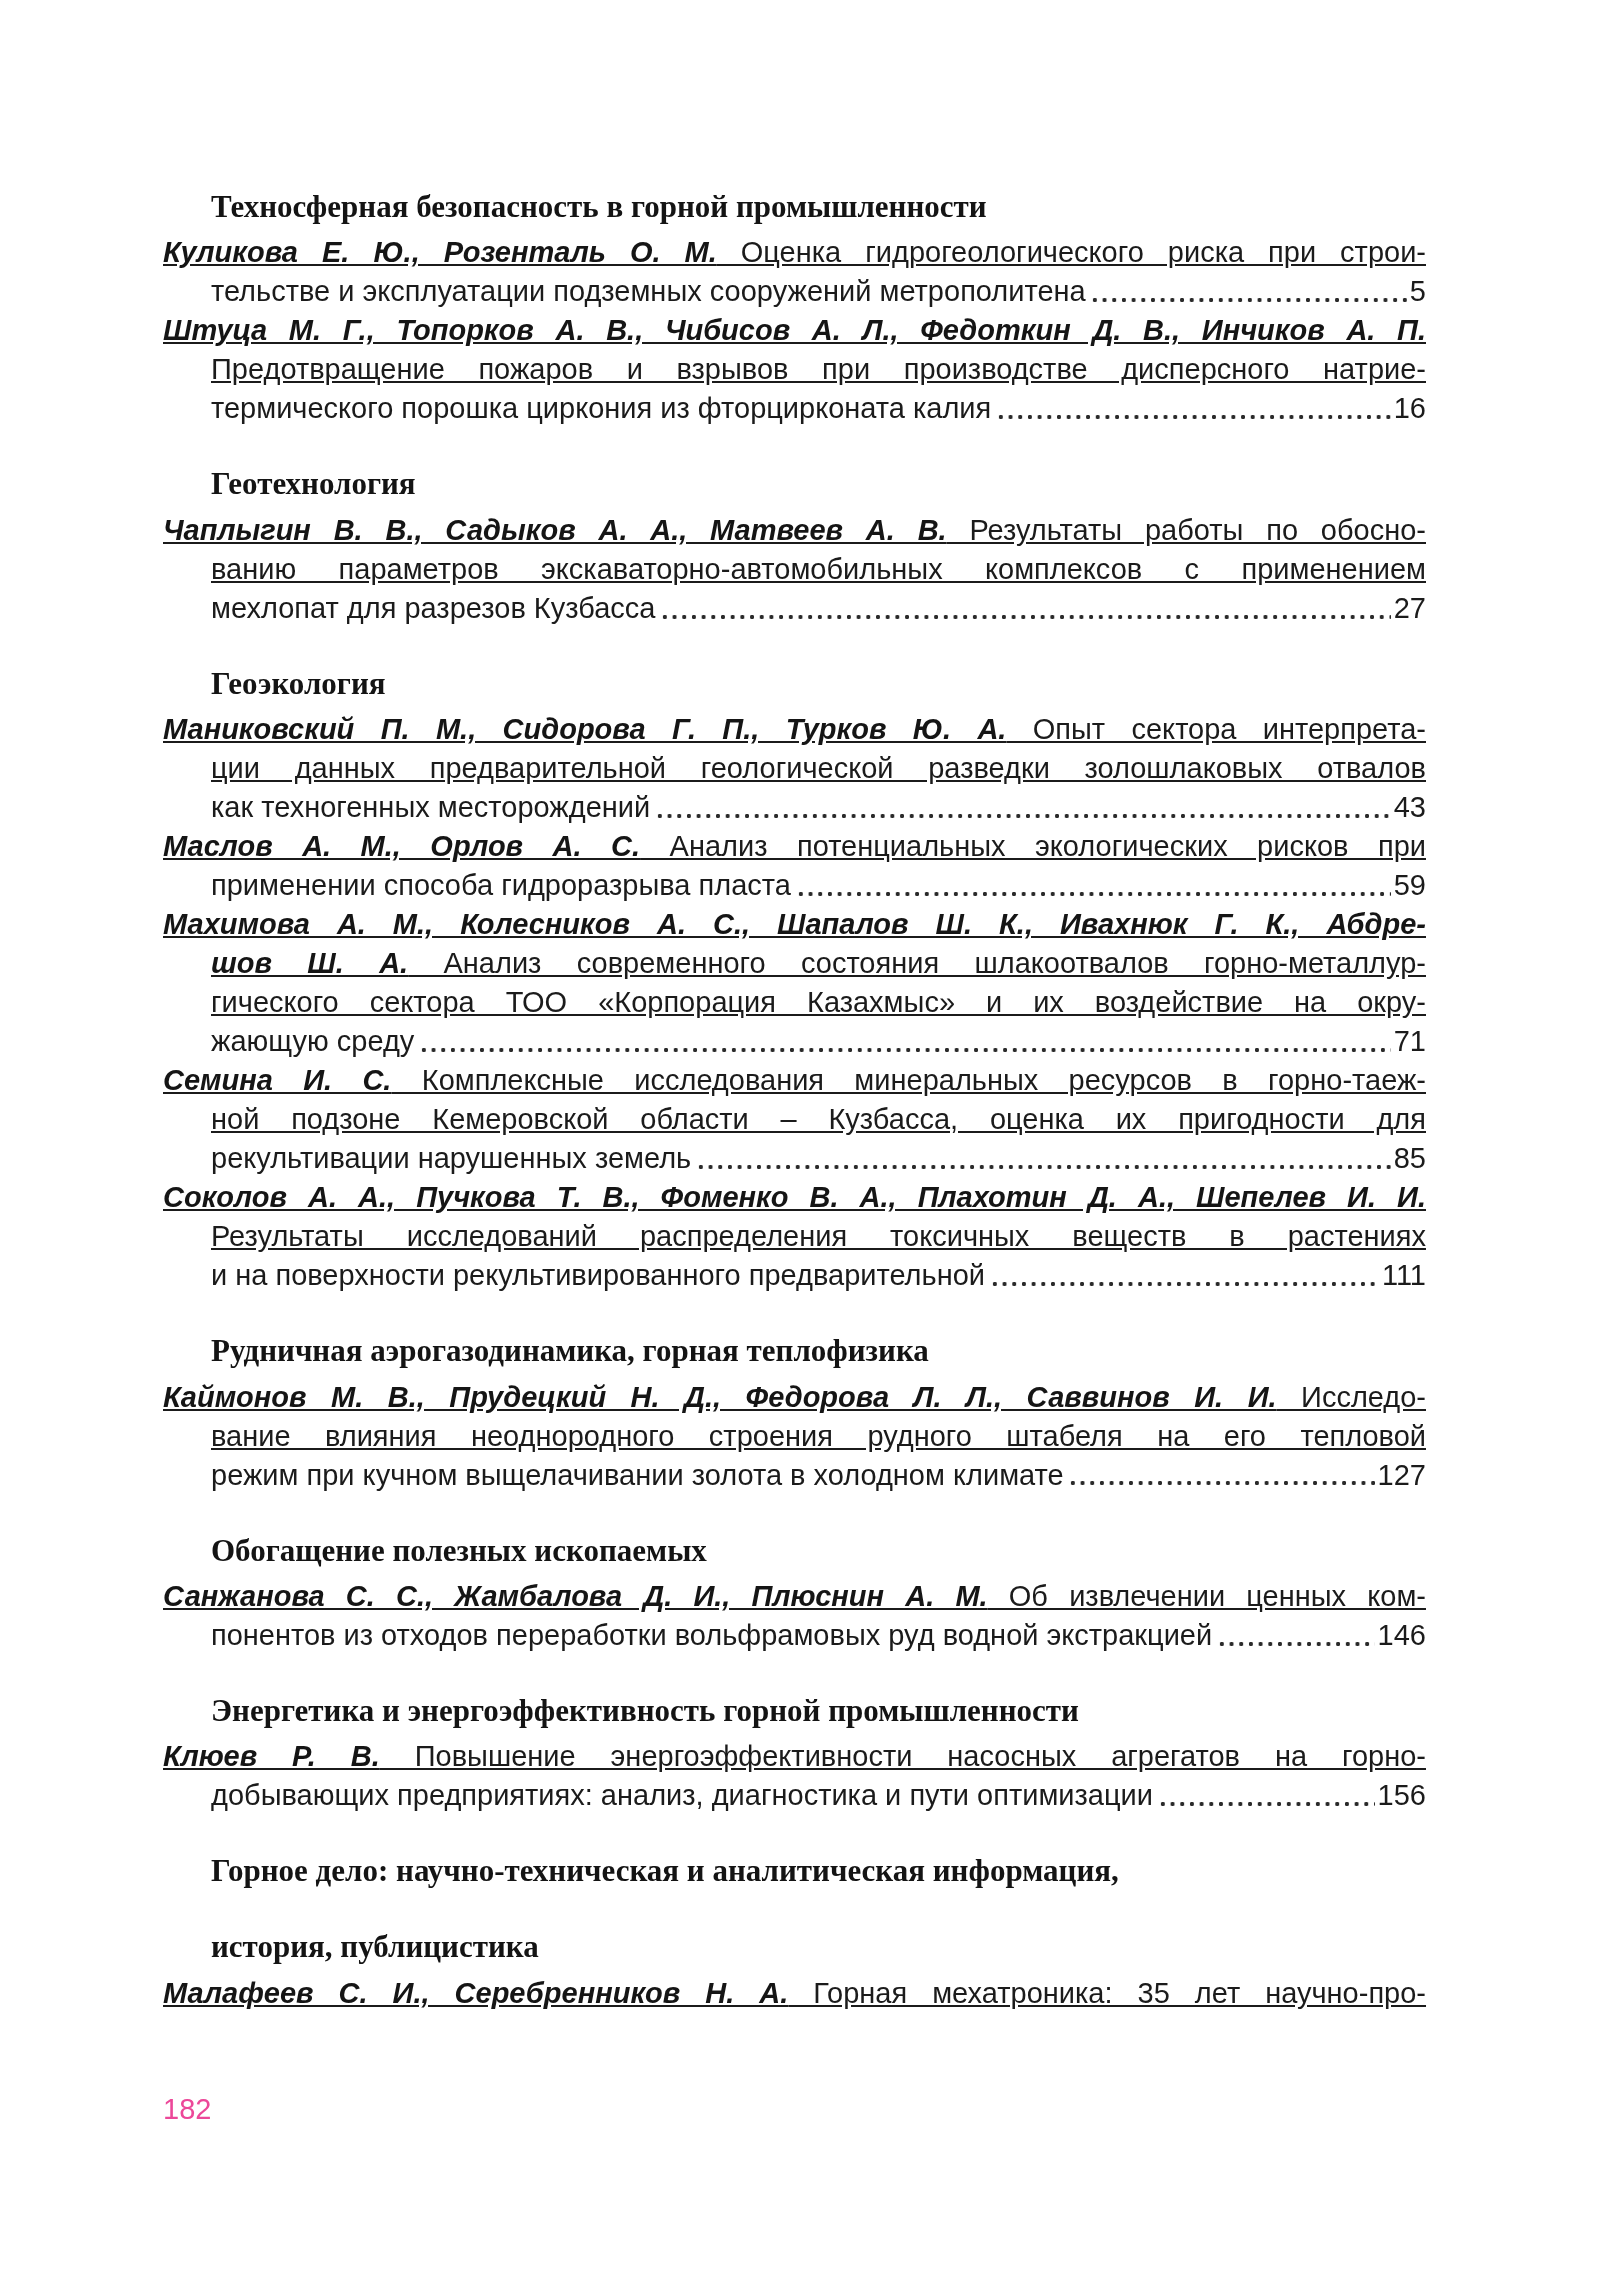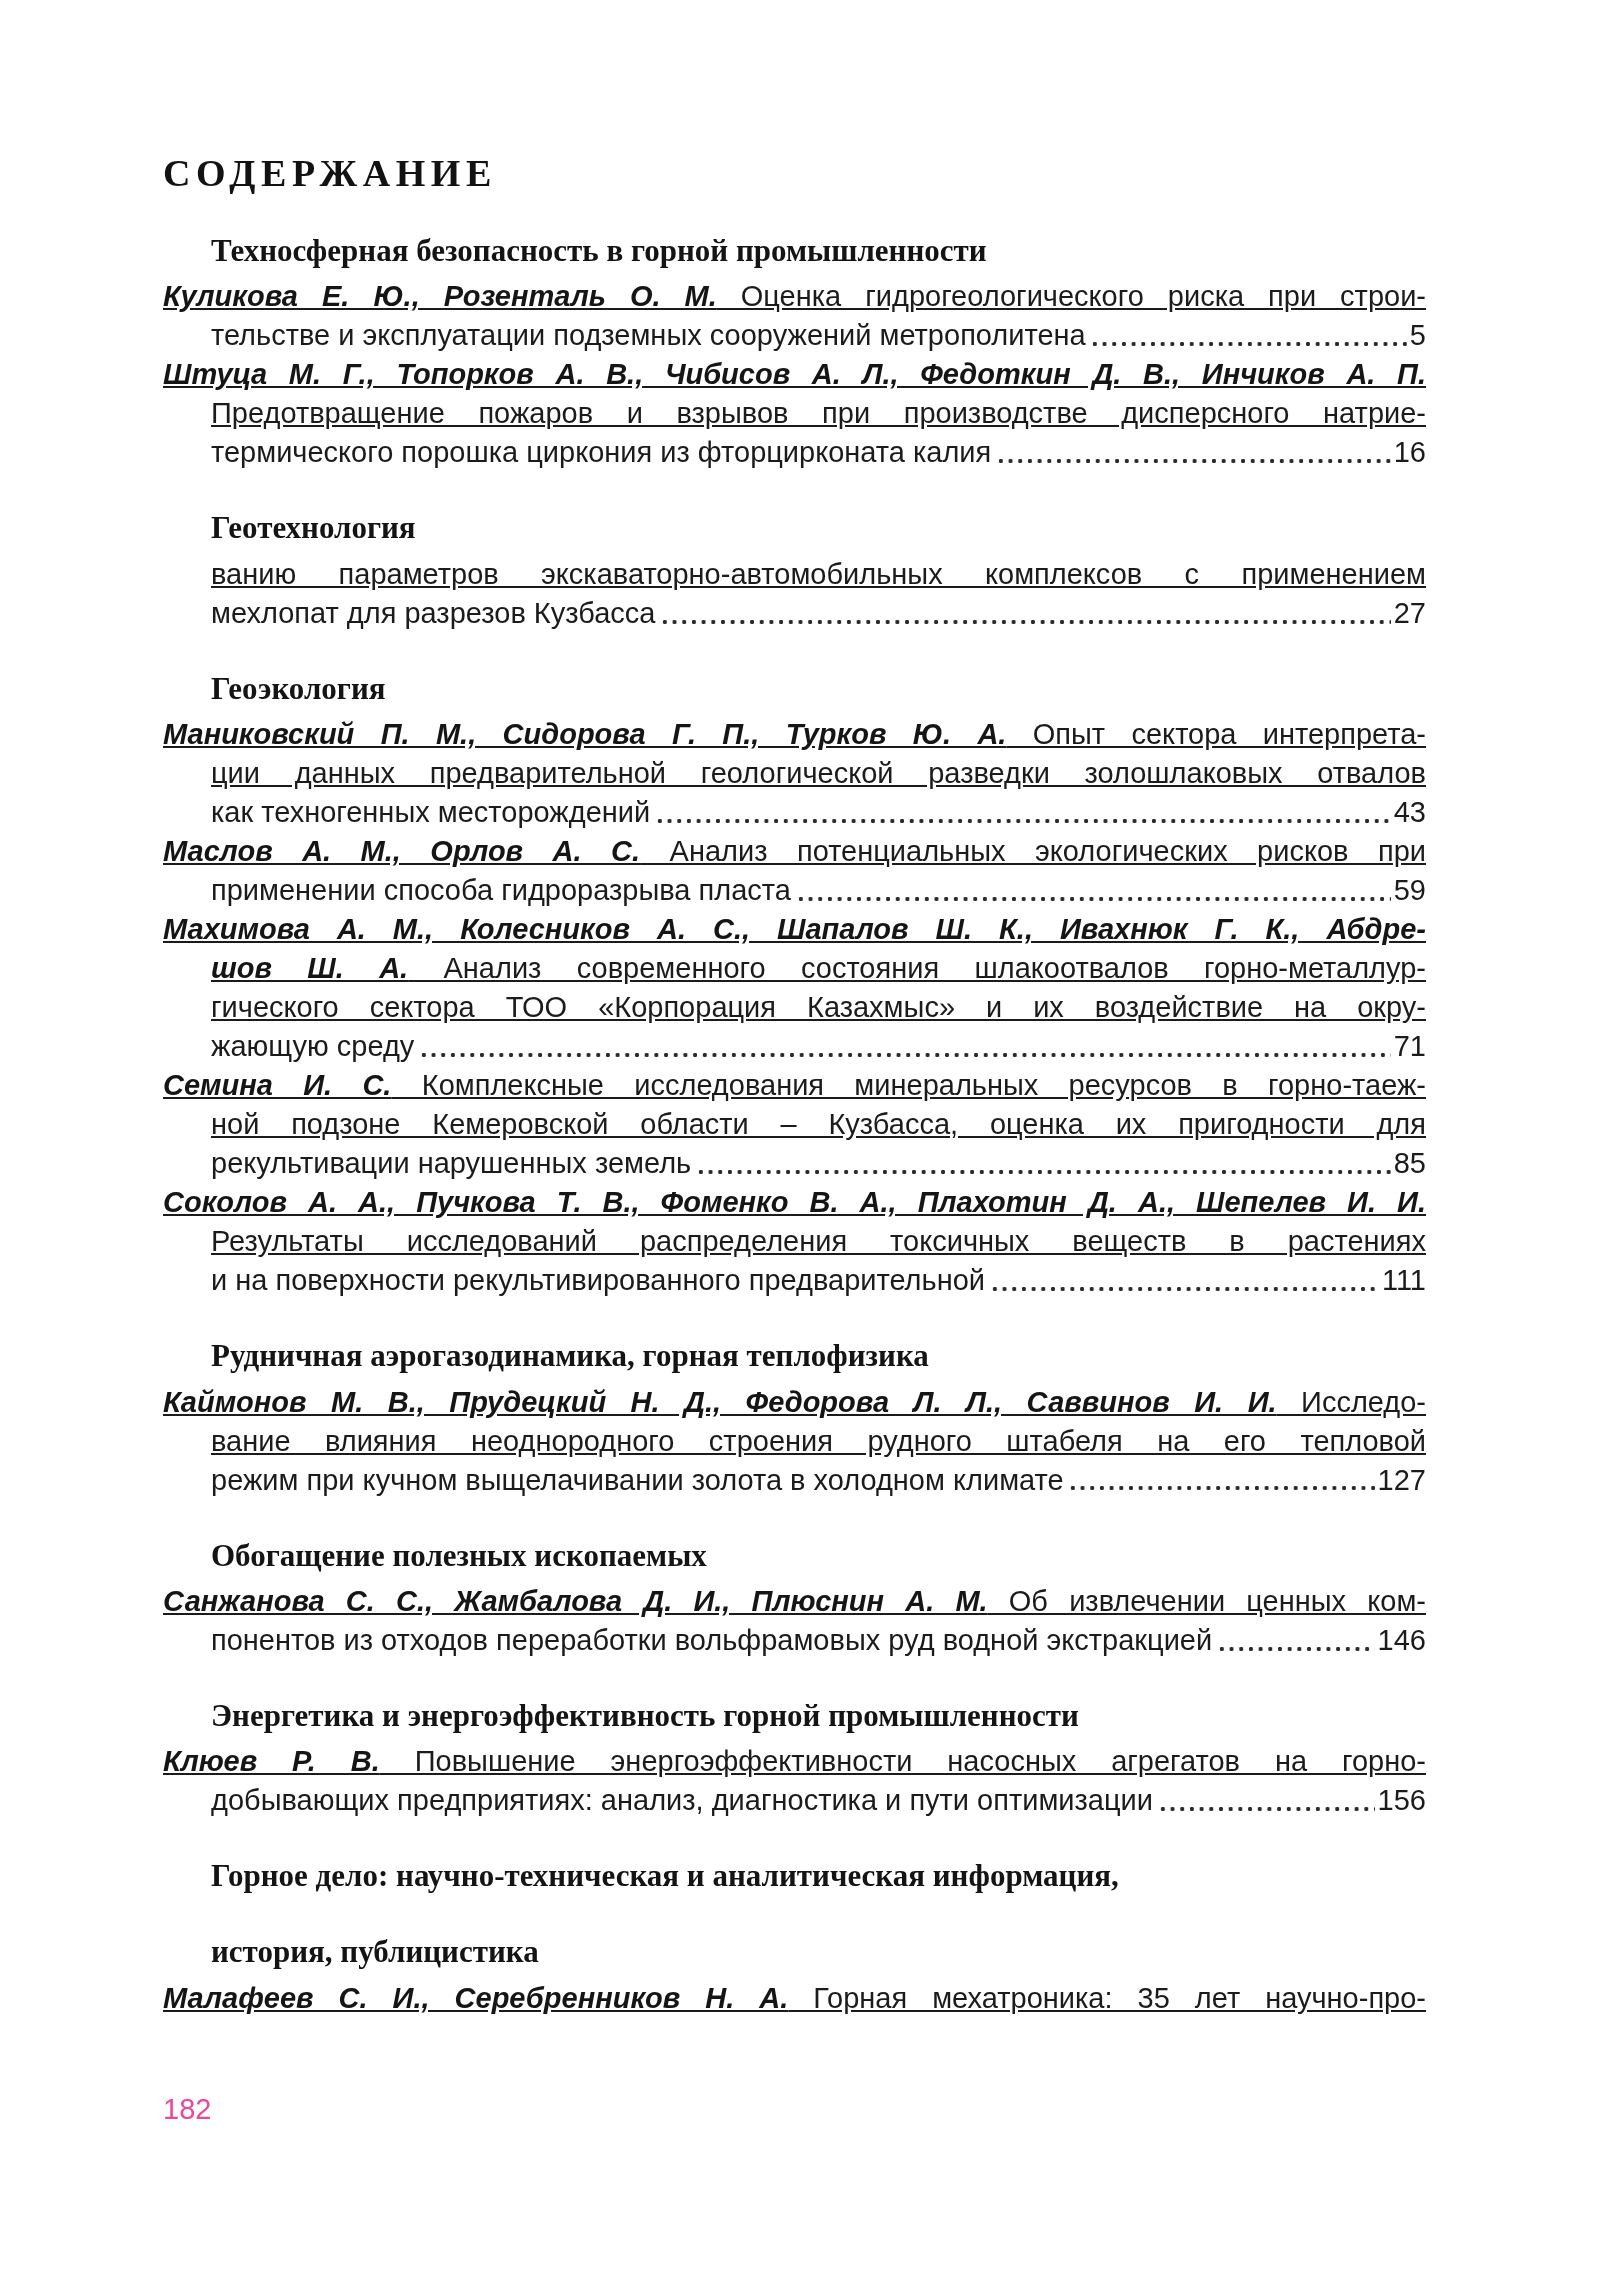--- a/index.html
+++ b/index.html
@@ -86,21 +86,20 @@
     left: 163px;
     top: 2093px;
     font-size: 29px;
     color: #ec4899;
   }
 </style>
 </head>
 <body>
 
 <div class="page">
-  <h1 class="doc-title">СОДЕРЖАНИЕ</h1>
   <div class="toc">
       <div class="toc-section">
         <div class="heading-block">
           <div class="section-heading">Техносферная безопасность в горной промышленности</div>
         </div>
         <div class="entry">
           <div class="line full"><span class="authors">Куликова Е. Ю., Розенталь О. М.</span><span class="plain"> Оценка гидрогеологического риска при строи-</span></div>
           <div class="line cont last">
             <span class="line-text"><span class="plain">тельстве и эксплуатации подземных сооружений метрополитена</span></span>
             <span class="leader"></span>
@@ -115,20 +114,21 @@
             <span class="leader"></span>
             <span class="pg">16</span>
           </div>
         </div>
       </div>
       <div class="toc-section">
         <div class="heading-block">
           <div class="section-heading">Геотехнология</div>
         </div>
         <div class="entry">
+          <div class="line full"><span class="authors">Чаплыгин В. В., Садыков А. А., Матвеев А. В.</span><span class="plain"> Результаты работы по обосно-</span></div>
           <div class="line cont full"><span class="plain">ванию параметров экскаваторно-автомобильных комплексов с применением</span></div>
           <div class="line cont last">
             <span class="line-text"><span class="plain">мехлопат для разрезов Кузбасса</span></span>
             <span class="leader"></span>
             <span class="pg">27</span>
           </div>
         </div>
       </div>
       <div class="toc-section">
         <div class="heading-block">

